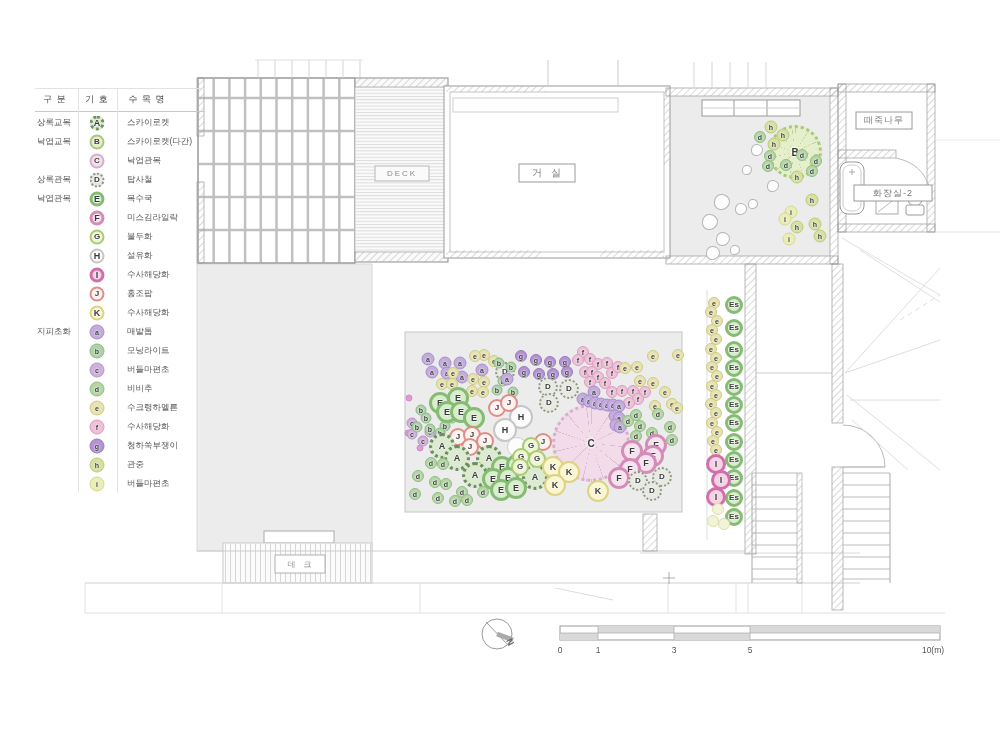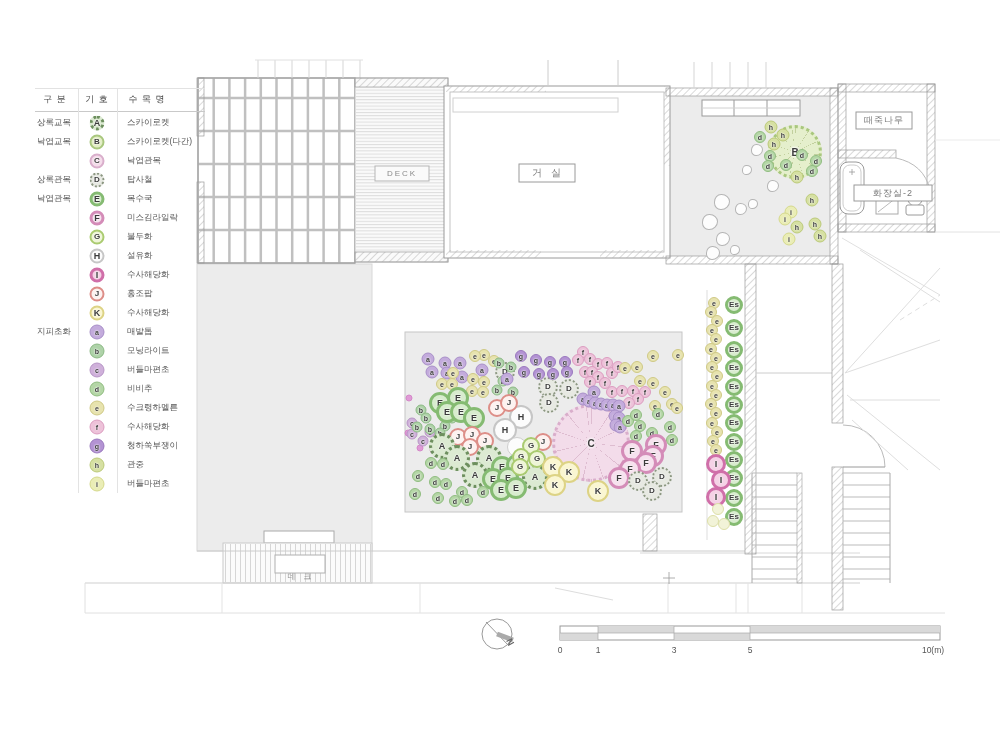--- a/index.html
+++ b/index.html
@@ -542,20 +542,20 @@
       <div class="pc" style="left: 619px; top: 478px; width: 22px; height: 22px; background: rgb(246, 226, 238); border: 3px solid rgb(212, 140, 184); font-size: 9px;">F</div>
       <div class="pc" style="left: 638px; top: 481px; width: 20px; height: 20px; background: rgb(231, 233, 226); border: 2.5px dotted rgb(141, 152, 131); font-size: 8px;">D</div>
       <div class="pc" style="left: 662px; top: 477px; width: 20px; height: 20px; background: rgb(231, 233, 226); border: 2.5px dotted rgb(141, 152, 131); font-size: 8px;">D</div>
       <div class="pc" style="left: 652px; top: 491px; width: 20px; height: 20px; background: rgb(231, 233, 226); border: 2.5px dotted rgb(141, 152, 131); font-size: 8px;">D</div>
     </div>
 
   <div class="plabel" style="left:402px;top:173px;font-size:8px;letter-spacing:2px;">DECK</div>
   <div class="plabel boxlabel" style="left:548px;top:173px;font-size:10px;color:#808080;">거 실</div>
   <div class="plabel" style="left:884px;top:120px;font-size:9px;letter-spacing:1px;color:#777;">때죽나무</div>
   <div class="plabel" style="left:893px;top:193px;font-size:9px;letter-spacing:1px;color:#777;">화장실-2</div>
-  <div class="plabel boxlabel" style="left:301px;top:564px;font-size:8px;color:#909090;margin-top:12px;">데 크</div>
+  <div class="plabel boxlabel" style="left:301px;top:564px;font-size:8px;color:#909090;">데 크</div>
   <div id="north-n">N</div>
   <div class="slabel" style="left:560px;top:645px;">0</div>
   <div class="slabel" style="left:598px;top:645px;">1</div>
   <div class="slabel" style="left:674px;top:645px;">3</div>
   <div class="slabel" style="left:750px;top:645px;">5</div>
   <div class="slabel" style="left:933px;top:645px;">10(m)</div>
 </div>
 
 </body></html>

